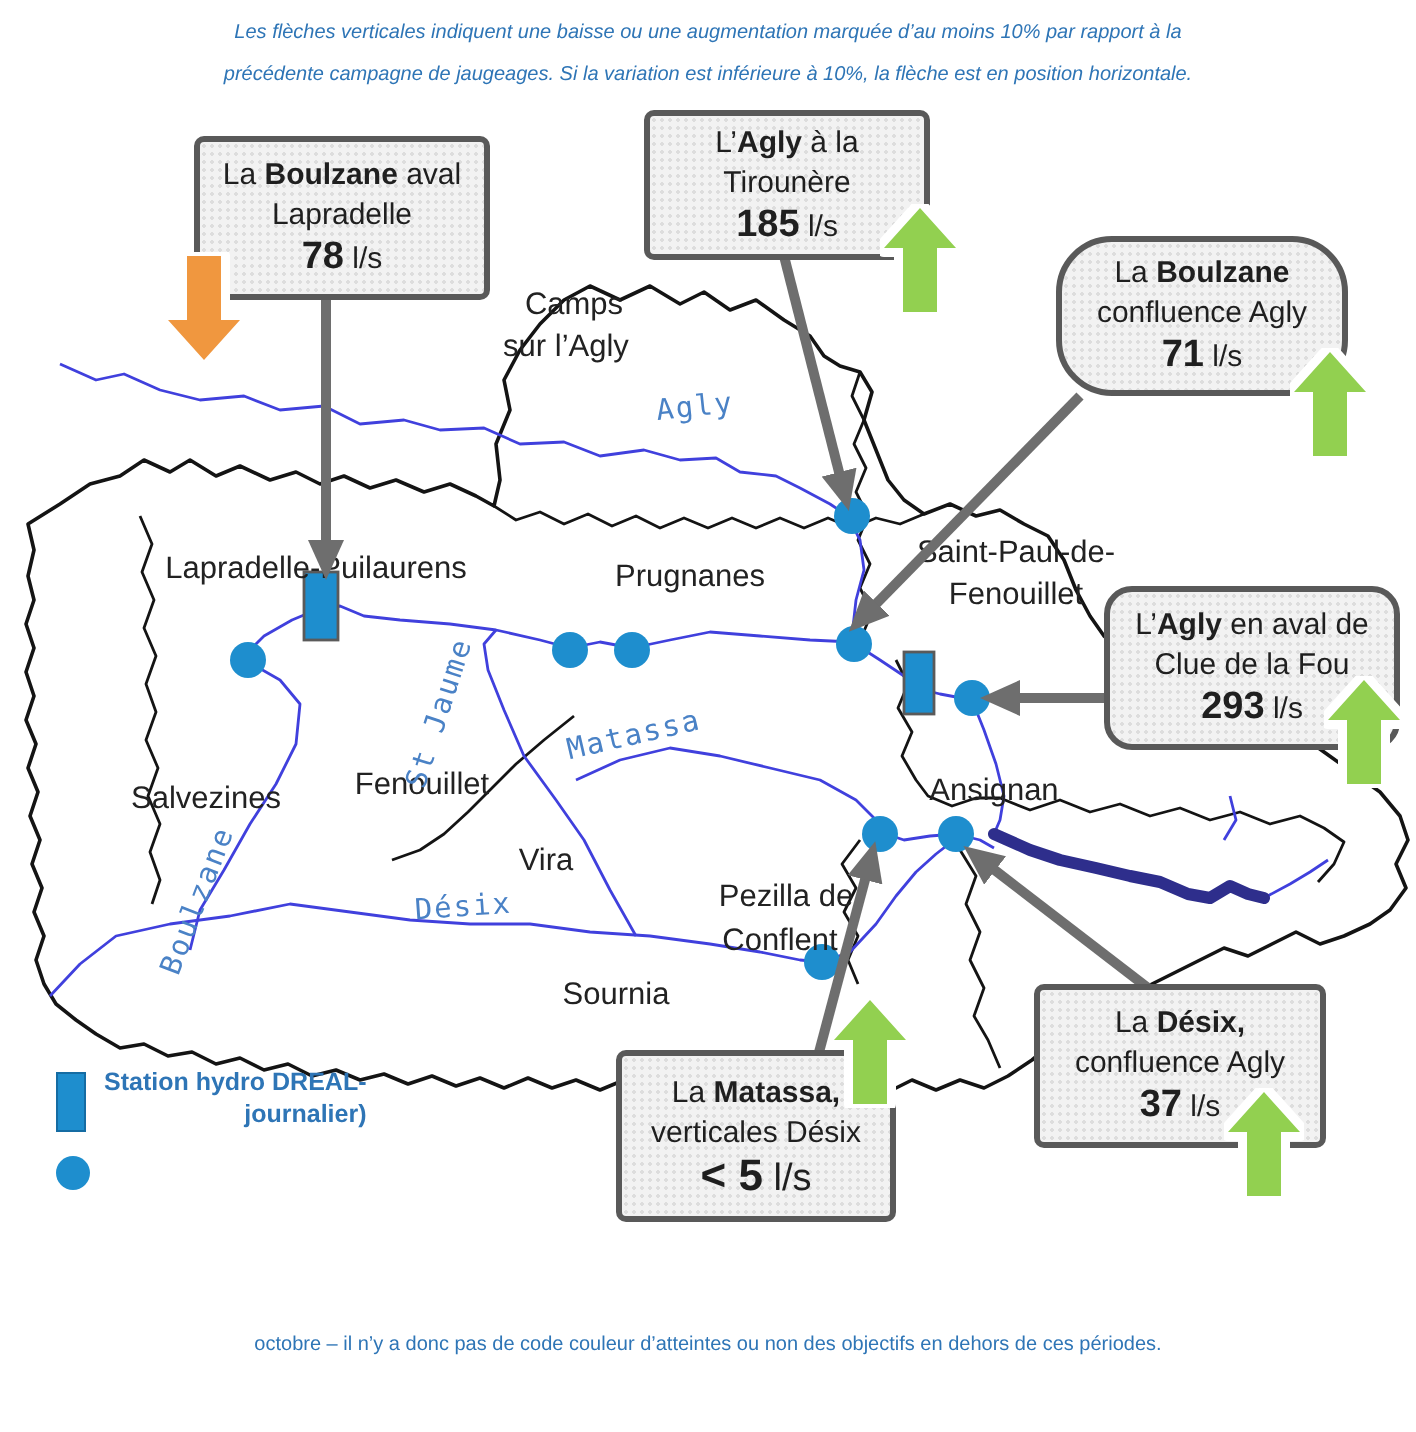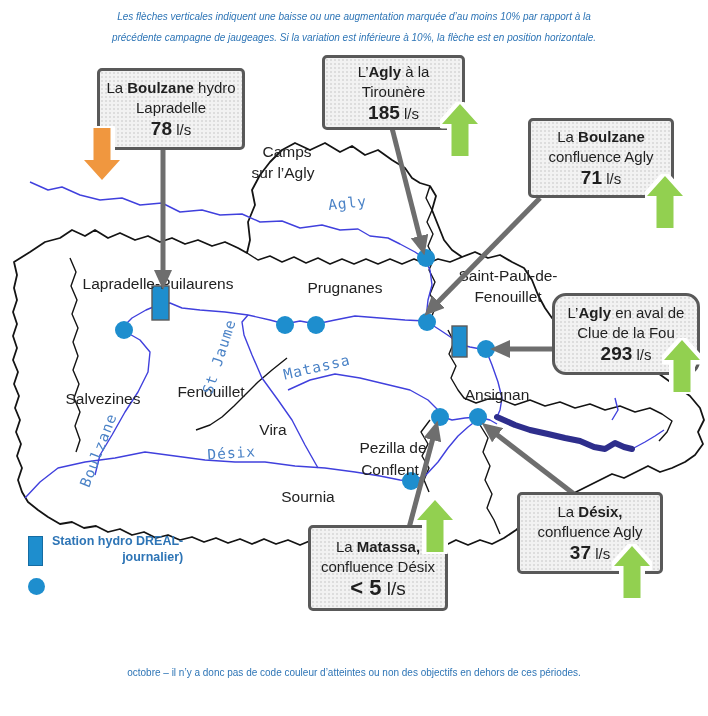--- a/index.html
+++ b/index.html
@@ -123,46 +123,46 @@
       <line x1="163" y1="150" x2="163" y2="272" marker-end="url(#ah)"></line>
       <line x1="392" y1="128" x2="420" y2="238" marker-end="url(#ah)"></line>
       <line x1="540" y1="198" x2="437" y2="303" marker-end="url(#ah)"></line>
       <line x1="556" y1="349" x2="508" y2="349" marker-end="url(#ah)"></line>
       <line x1="409" y1="528" x2="433" y2="438" marker-end="url(#ah)"></line>
       <line x1="574" y1="494" x2="496" y2="434" marker-end="url(#ah)"></line>
     </g>
   </svg>
 
   <div class="callout" style="left:97px;top:68px;width:148px;height:82px;">
-    <div><span>La </span><b>Boulzane</b><span> hydro</span></div>
+    <div><span>La </span><b>Boulzane</b><span> aval</span></div>
     <div>Lapradelle</div>
     <div class="c-value"><b>78</b> <span>l/s</span></div>
   </div>
 
   <div class="callout" style="left:322px;top:55px;width:143px;height:75px;">
     <div><span>L’</span><b>Agly</b><span> à la</span></div>
     <div>Tirounère</div>
     <div class="c-value"><b>185</b> <span>l/s</span></div>
   </div>
 
-  <div class="callout" style="left:528px;top:118px;width:146px;height:80px;">
+  <div class="callout" style="left:528px;top:118px;width:146px;height:80px;border-radius:28px;">
     <div><span>La </span><b>Boulzane</b><span></span></div>
     <div>confluence Agly</div>
     <div class="c-value"><b>71</b> <span>l/s</span></div>
   </div>
 
   <div class="callout" style="left:552px;top:293px;width:148px;height:82px;border-radius:14px;">
     <div><span>L’</span><b>Agly</b><span> en aval de</span></div>
     <div>Clue de la Fou</div>
     <div class="c-value"><b>293</b> <span>l/s</span></div>
   </div>
 
   <div class="callout big" style="left:308px;top:525px;width:140px;height:86px;">
     <div><span>La </span><b>Matassa,</b><span></span></div>
-    <div>confluence Désix</div>
+    <div>verticales Désix</div>
     <div class="c-value"><b>&lt; 5</b> <span>l/s</span></div>
   </div>
 
   <div class="callout" style="left:517px;top:492px;width:146px;height:82px;">
     <div><span>La </span><b>Désix,</b><span></span></div>
     <div>confluence Agly</div>
     <div class="c-value"><b>37</b> <span>l/s</span></div>
   </div>
 
   <svg class="trend-arrow" style="left:82px;top:126px;" width="40" height="56" viewBox="0 0 40 56">

